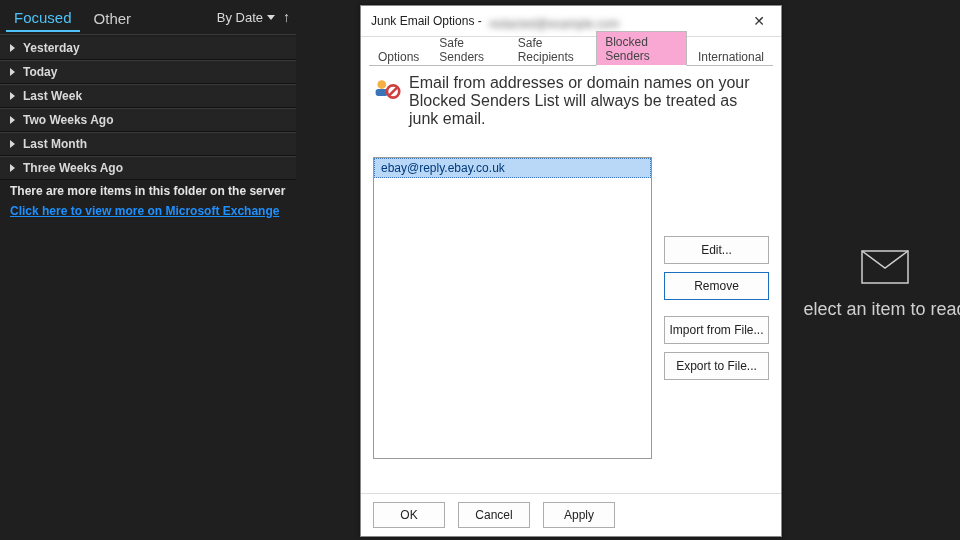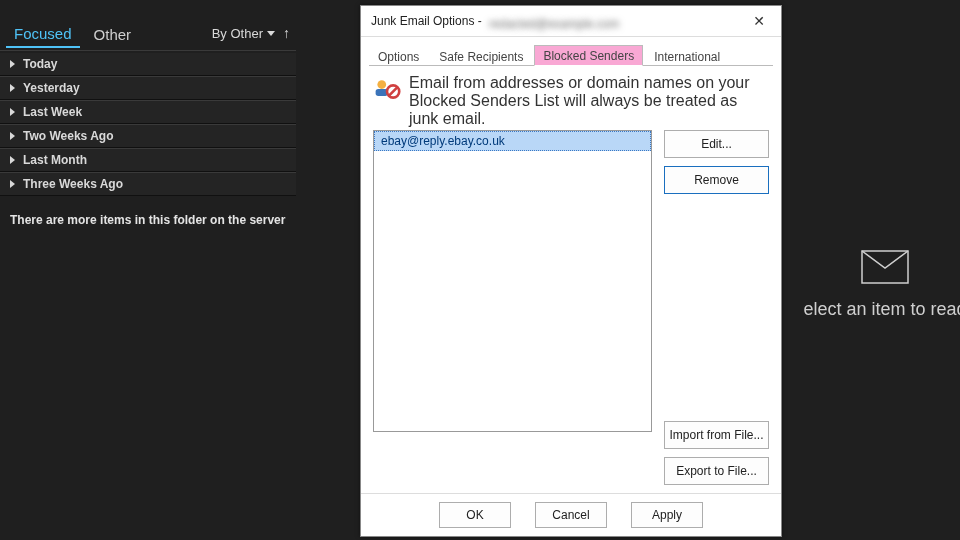--- a/index.html
+++ b/index.html
@@ -1,120 +1,122 @@
 <!DOCTYPE html>
 <html><head>
 <meta charset="utf-8">
 <style>
 html,body{margin:0;padding:0;width:960px;height:540px;overflow:hidden;font-family:"Segoe UI",Arial,sans-serif;background:#1f1f1f;}
 .app{display:flex;width:960px;height:540px;position:relative;color:#d9d9d9;font-size:13px;}
 .left{width:296px;background:#1f1f1f;}
-.tabs{display:flex;align-items:center;height:34px;padding:0 6px;border-bottom:1px solid #3a3a3a;margin-top:16px;}
+.tabs{display:flex;align-items:center;height:34px;padding:0 6px;border-bottom:1px solid #3a3a3a;}
 .tab{padding:6px 8px 4px;margin-right:6px;font-size:15px;color:#cfcfcf;cursor:pointer;}
 .tab.active{color:#4fc3f7;border-bottom:2px solid #4fc3f7;}
 .sort{margin-left:auto;display:flex;align-items:center;gap:8px;color:#d9d9d9;}
 .sort-btn{display:flex;align-items:center;gap:4px;cursor:pointer;font-size:13px;}
 .chev-down{display:inline-block;width:0;height:0;border-left:4px solid transparent;border-right:4px solid transparent;border-top:5px solid #d9d9d9;}
 .arrow-up{font-size:14px;cursor:pointer;}
 .groups{margin-top:2px;}
 .group{display:flex;align-items:center;height:22px;padding:0 10px;border-top:1px solid #3a3a3a;border-bottom:1px solid #101010;background:#242424;gap:8px;cursor:pointer;}
 .group:first-child{border-top:none;}
 .chev-right{display:inline-block;width:0;height:0;border-top:4px solid transparent;border-bottom:4px solid transparent;border-left:5px solid #d9d9d9;}
 .group-label{font-weight:600;font-size:12px;}
-.more-note{margin:17px 10px 6px;font-weight:600;font-size:12px;color:#e4e4e4;}
+.more-note{margin:4px 10px 6px;font-weight:600;font-size:12px;color:#e4e4e4;}
 .more-link{margin:0 10px;font-size:12px;font-weight:600;color:#1e90ff;text-decoration:underline;cursor:pointer;}
 .reading{position:absolute;right:-30px;top:250px;width:210px;text-align:center;color:#cfcfcf;}
 .reading svg{stroke:#cfcfcf;}
 .reading-text{font-size:18px;margin-top:12px;}
 .dialog{position:absolute;left:360px;top:5px;width:420px;height:530px;background:#fff;color:#222;border:1px solid #888;display:flex;flex-direction:column;box-shadow:0 0 4px rgba(0,0,0,0.5);}
 .titlebar{display:flex;align-items:center;height:30px;padding:0 10px;font-size:12px;border-bottom:1px solid #ddd;}
 .titlebar .title{white-space:nowrap;}
 .titlebar .obscured{display:inline-block;width:120px;height:10px;color:transparent;text-shadow:0 0 6px rgba(0,0,0,0.6);margin-left:4px;vertical-align:middle;}
 .close{margin-left:auto;cursor:pointer;font-size:14px;color:#333;padding:2px 6px;}
 .dtabs{display:flex;padding:0 8px;height:24px;align-items:flex-end;gap:2px;font-size:12px;margin-top:4px;}
 .dtab{padding:3px 8px 2px;border:1px solid transparent;border-bottom:none;cursor:pointer;color:#444;position:relative;top:1px;}
 .dtab.active{border-color:#bbb;background:#f9a8d4;border-bottom:1px solid #fff;}
 .dtabline{height:1px;background:#bbb;margin:0 8px;}
 .body{padding:8px 12px;flex:1;display:flex;flex-direction:column;}
 .desc{display:flex;gap:8px;font-size:16px;color:#333;margin-bottom:2px;}
 .icon-wrap{width:28px;height:28px;flex-shrink:0;}
 .icon-wrap svg{width:28px;height:28px;}
-.row{display:flex;gap:12px;flex:1;}
+.row{display:flex;gap:12px;flex:1;align-items:center;}
 .listbox{flex:1;border:1px solid #999;background:#fff;height:300px;}
 .list-item{font-size:12px;padding:2px 6px;background:#b9d7f7;border:1px dotted #3a78c4;color:#003a7a;cursor:pointer;}
 .btns{display:flex;flex-direction:column;gap:8px;width:105px;}
 .btn{height:26px;border:1px solid #adadad;background:#fdfdfd;font-size:12px;cursor:pointer;display:flex;align-items:center;justify-content:center;}
 .btn.primary{border:1.5px solid #1a6fbf;}
 .spacer{flex:1;}
-.bottom{height:42px;display:flex;align-items:center;justify-content:center;gap:24px;padding:0 12px;border-top:1px solid #ddd;}
+.bottom{height:42px;display:flex;align-items:center;justify-content:flex-start;gap:13px;padding:0 12px;border-top:1px solid #ddd;}
 .bottom .btn{width:70px;height:24px;}
 </style>
 </head>
 <body>
 
 <div class="app">
 
   <div class="left">
     <div class="tabs">
       <div class="tab active">Focused</div>
       <div class="tab">Other</div>
       <div class="sort">
         <div class="sort-btn">
-          <span>By Other</span>
+          <span>By Date</span>
           <span class="chev-down"></span>
         </div>
         <div class="arrow-up">↑</div>
       </div>
     </div>
     <div class="groups">
       <div class="group">
           <span class="chev-right"></span>
-          <span class="group-label">Today</span>
+          <span class="group-label">Yesterday</span>
         </div>
       <div class="group">
           <span class="chev-right"></span>
-          <span class="group-label">Yesterday</span>
+          <span class="group-label">Today</span>
         </div>
       <div class="group">
           <span class="chev-right"></span>
           <span class="group-label">Last Week</span>
         </div>
       <div class="group">
           <span class="chev-right"></span>
           <span class="group-label">Two Weeks Ago</span>
         </div>
       <div class="group">
           <span class="chev-right"></span>
           <span class="group-label">Last Month</span>
         </div>
       <div class="group">
           <span class="chev-right"></span>
           <span class="group-label">Three Weeks Ago</span>
         </div>
     </div>
     <div class="more-note">There are more items in this folder on the server</div>
+    <div class="more-link">Click here to view more on Microsoft Exchange</div>
   </div>
 
   <div class="reading">
     <svg width="48" height="34" viewBox="0 0 48 34" fill="none" stroke-width="1.5">
         <rect x="1" y="1" width="46" height="32"></rect>
         <polyline points="1,1 24,18 47,1"></polyline>
       </svg>
     <div class="reading-text">elect an item to read</div>
   </div>
 
   <div class="dialog">
     <div class="titlebar">
       <span class="title">
         <span>Junk Email Options - </span><span class="obscured">redacted@example.com</span>
       </span>
       <span class="close">✕</span>
     </div>
     <div class="dtabs">
       <div class="dtab">Options</div>
+      <div class="dtab">Safe Senders</div>
       <div class="dtab">Safe Recipients</div>
       <div class="dtab active">Blocked Senders</div>
       <div class="dtab">International</div>
     </div>
     <div class="dtabline"></div>
     <div class="body">
       <div class="desc">
         <div class="icon-wrap">
           <svg viewBox="0 0 32 32">
               <circle cx="10" cy="12" r="5" fill="#f4b042"></circle>

